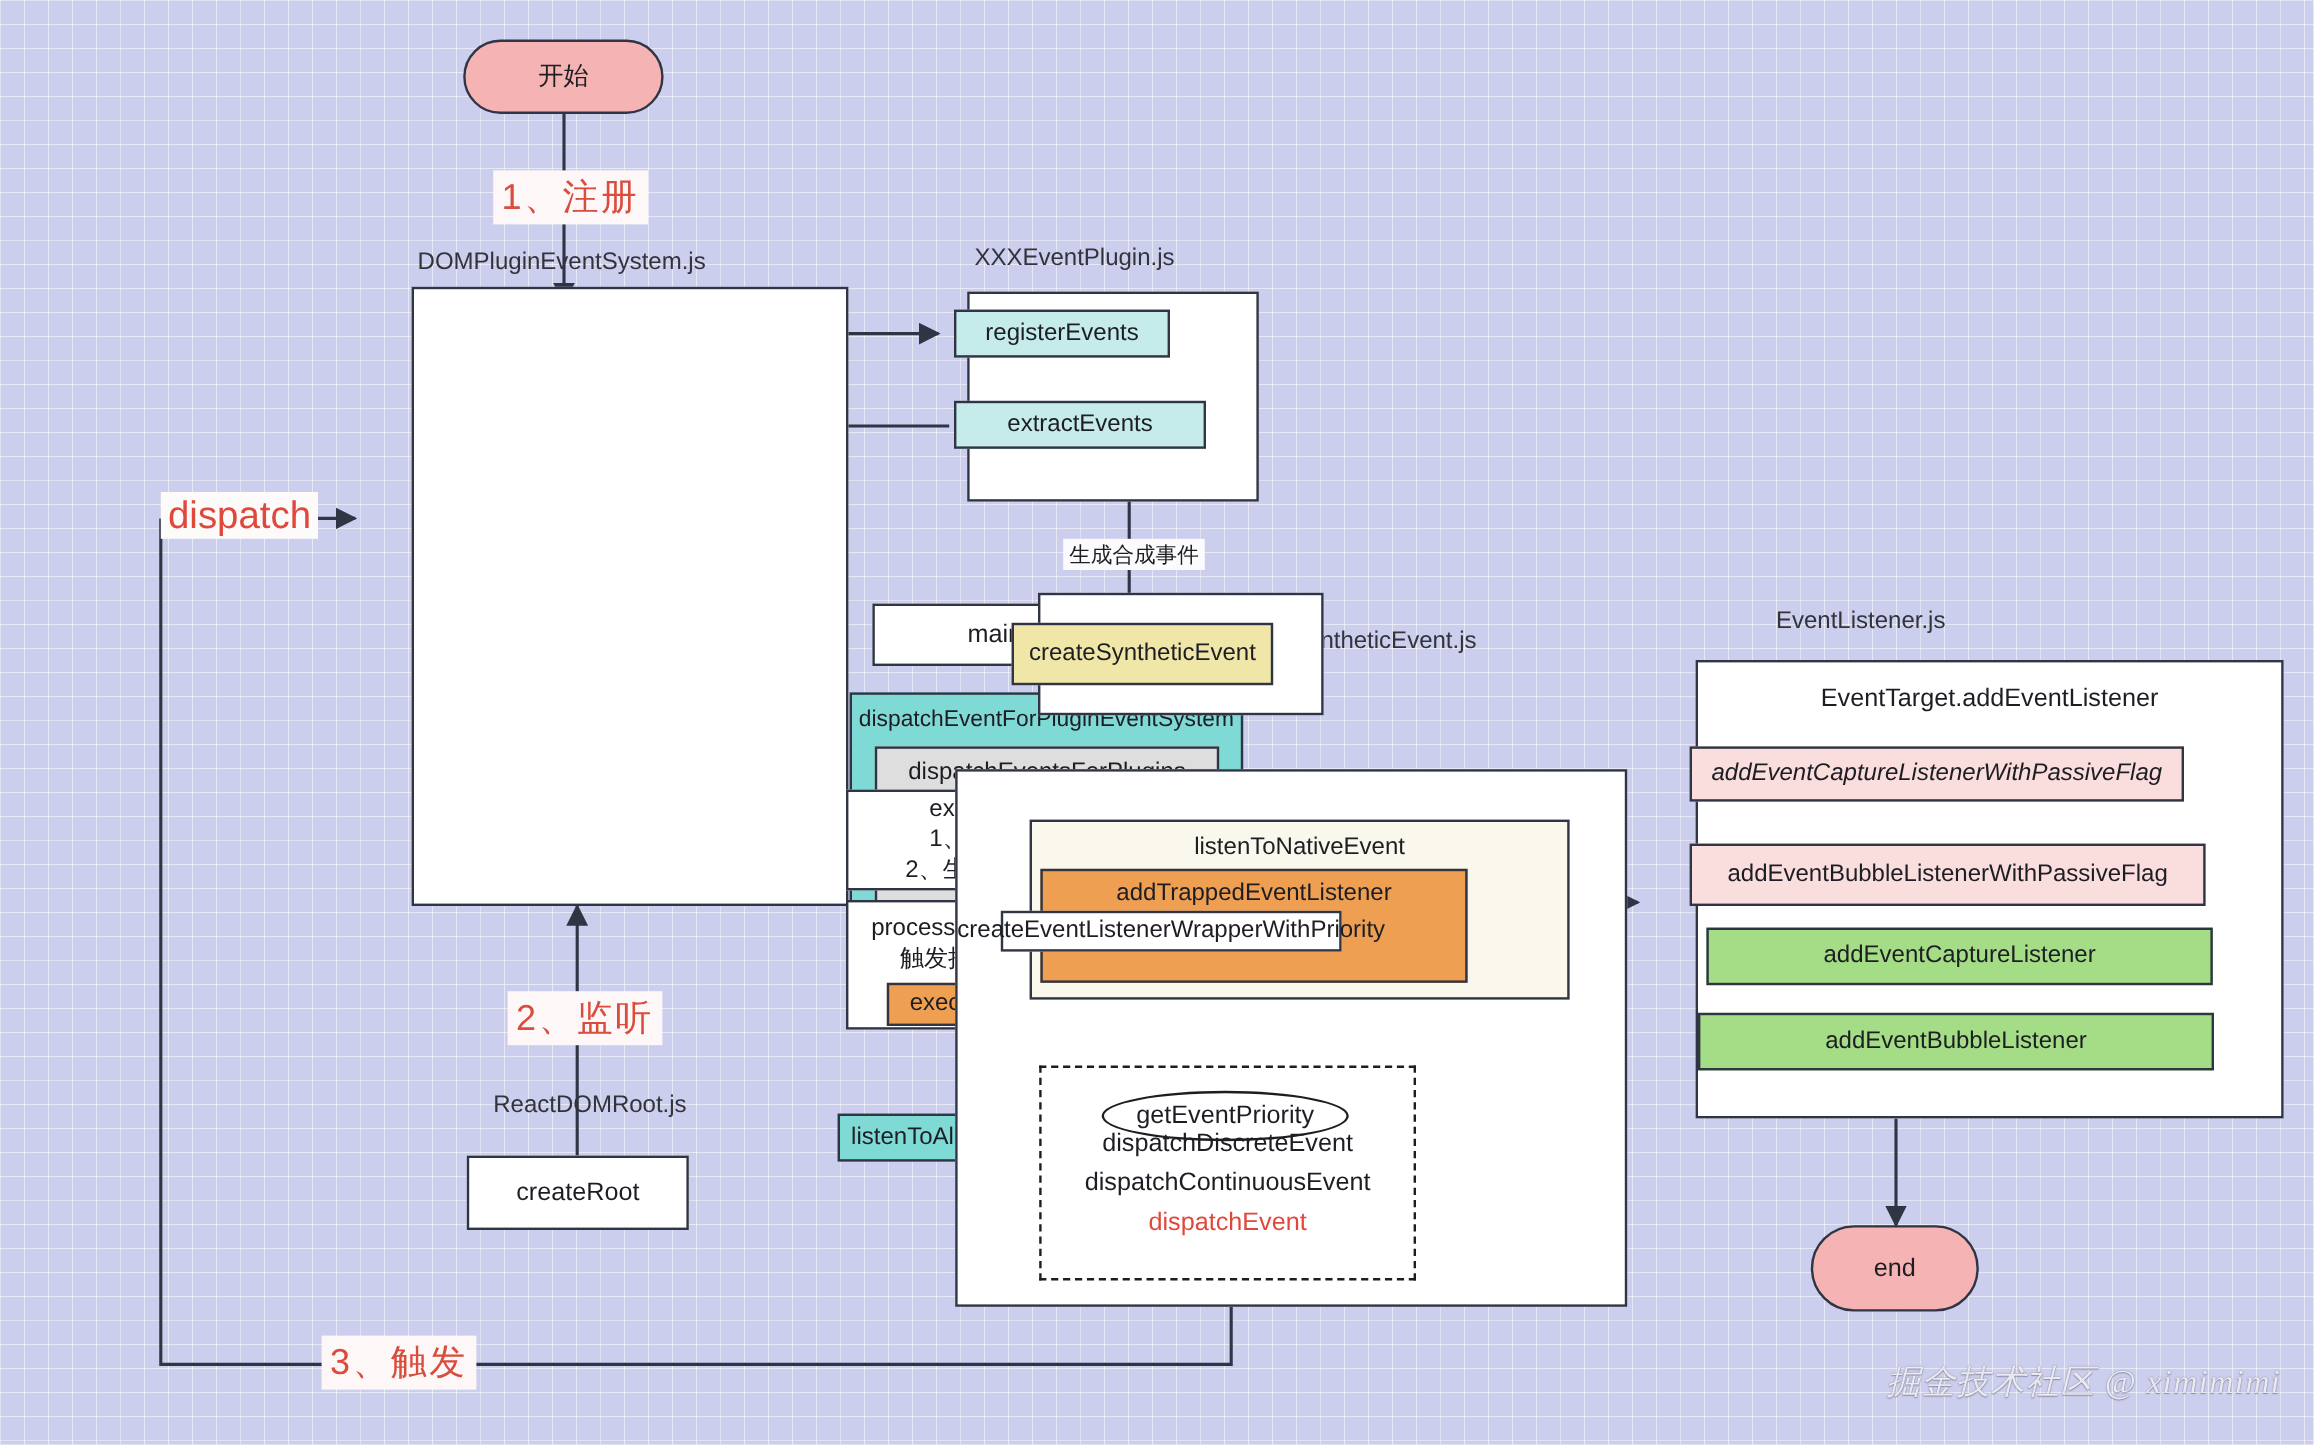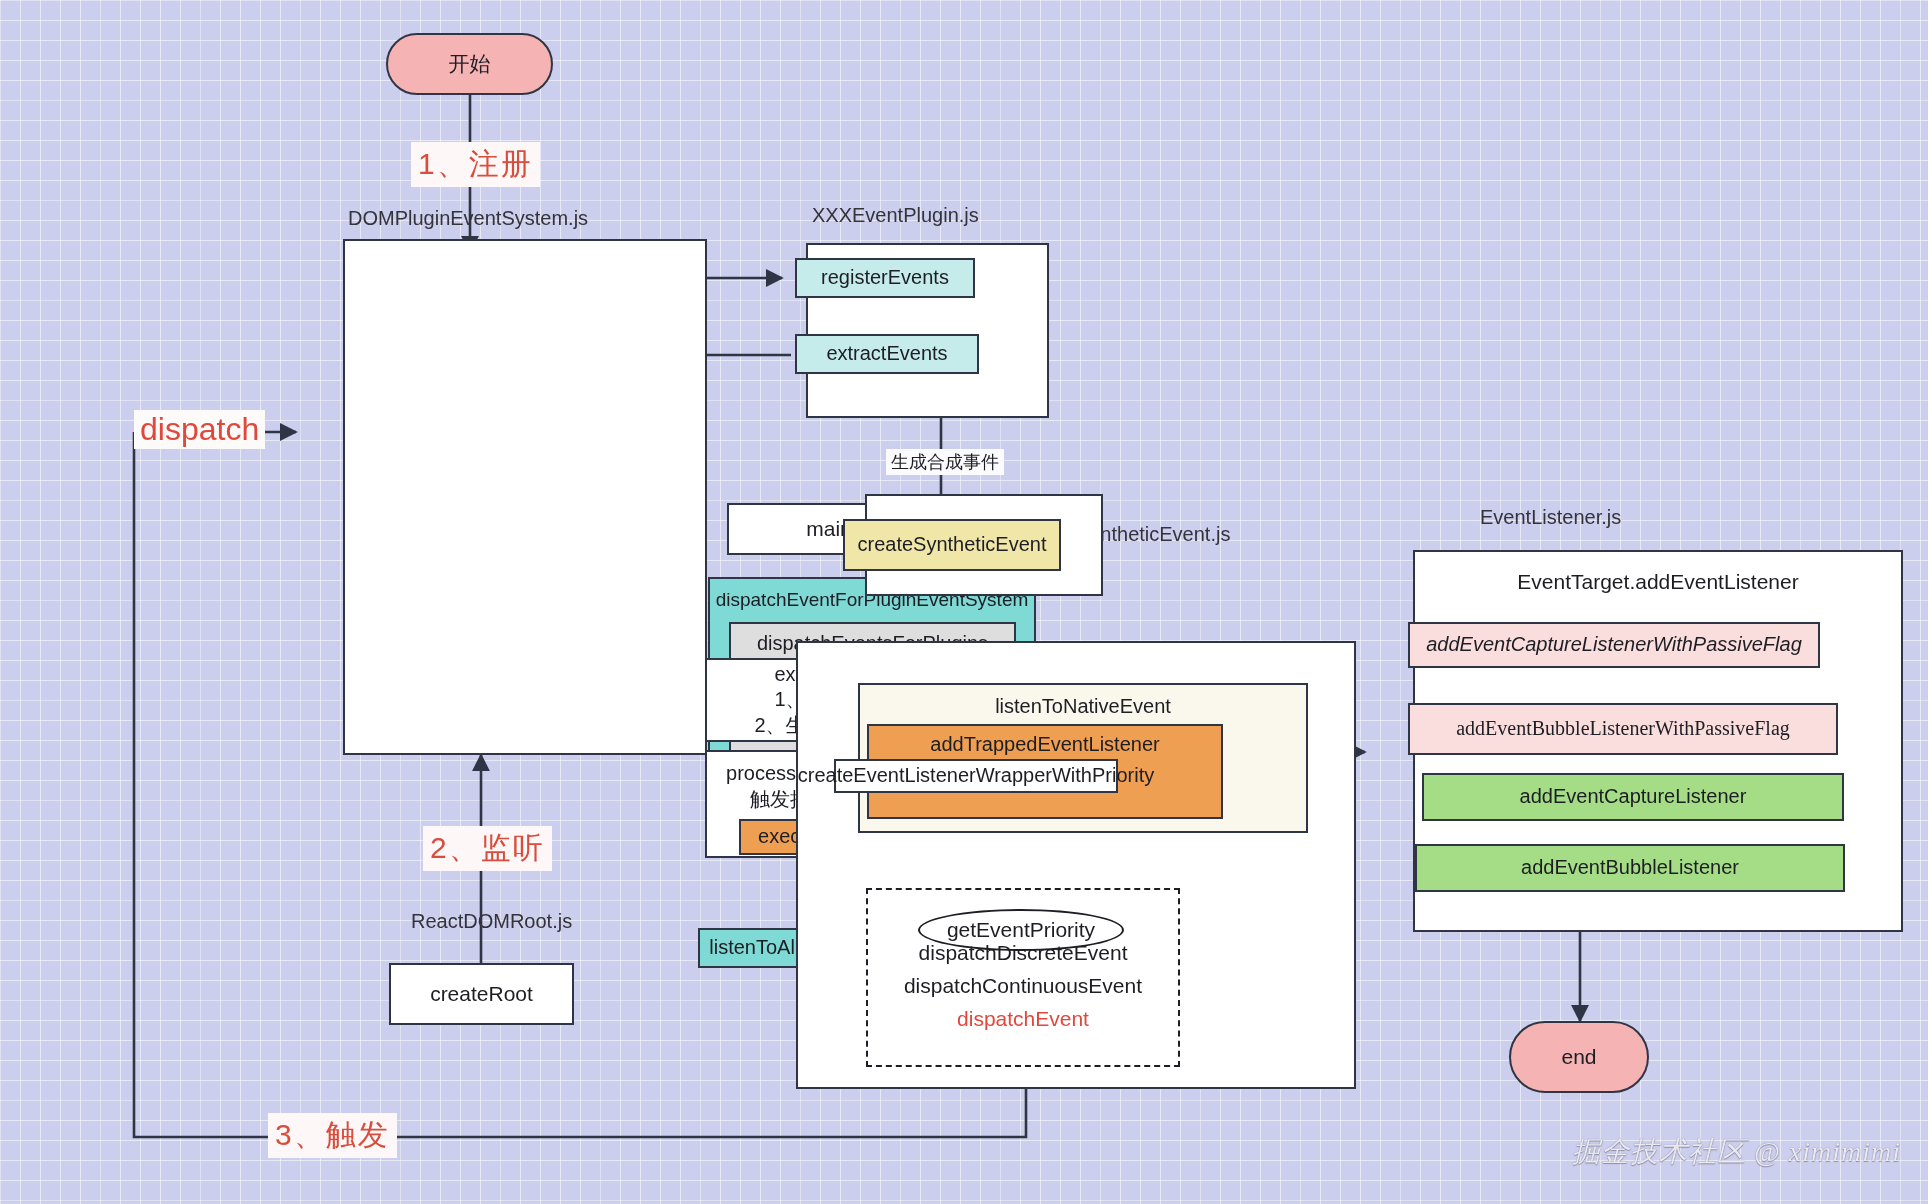--- a/index.html
+++ b/index.html
@@ -229,21 +229,21 @@
     <div class="node teal f20" style="left:353px; top:687px; width:266px; height:40px;">
       <span>listenToAllSupportedEvents</span>
     </div>
   </div>
 
   <div class="node container-box" style="left:763px; top:243px; width:243px; height:175px;">
   </div>
   <div class="node teal-lite f20" style="left:795px; top:258px; width:180px; height:40px;">
     <span>registerEvents</span>
   </div>
-  <div class="node teal-lite f20" style="left:795px; top:334px; width:184px; height:40px;">
+  <div class="node teal-lite f20" style="left:795px; top:334px; width:210px; height:40px;">
     <span>extractEvents</span>
   </div>
 
   <div class="edge-label" style="left:886px; top:449px;">生成合成事件</div>
 
   <div class="node container-box" style="left:822px; top:494px; width:238px; height:102px;">
   </div>
   <div class="node yellow f20" style="left:843px; top:519px; width:218px; height:52px;">
     <span>createSyntheticEvent</span>
   </div>
@@ -272,21 +272,21 @@
     <span>getEventPriority</span>
   </div>
 
   <div class="node container-box" style="left:1370px; top:550px; width:490px; height:382px;">
     <div class="inner-title" style="top:17px; font-size:21px;">EventTarget.addEventListener</div>
   </div>
 
   <div class="node pink f20" style="left:1408px; top:622px; width:412px; height:46px;font-style:italic;">
     <span>addEventCaptureListenerWithPassiveFlag</span>
   </div>
-  <div class="node pink f20" style="left:1408px; top:703px; width:430px; height:52px;font-family:Liberation Serif, serif;">
+  <div class="node pink f20" style="left:1408px; top:703px; width:430px; height:52px;">
     <span>addEventBubbleListenerWithPassiveFlag</span>
   </div>
   <div class="node green f20" style="left:1415px; top:844px; width:430px; height:48px;">
     <span>addEventBubbleListener</span>
   </div>
   <div class="node green f20" style="left:1422px; top:773px; width:422px; height:48px;">
     <span>addEventCaptureListener</span>
   </div>
 
   <div class="node plain-box f21" style="left:389px; top:963px; width:185px; height:62px;">

